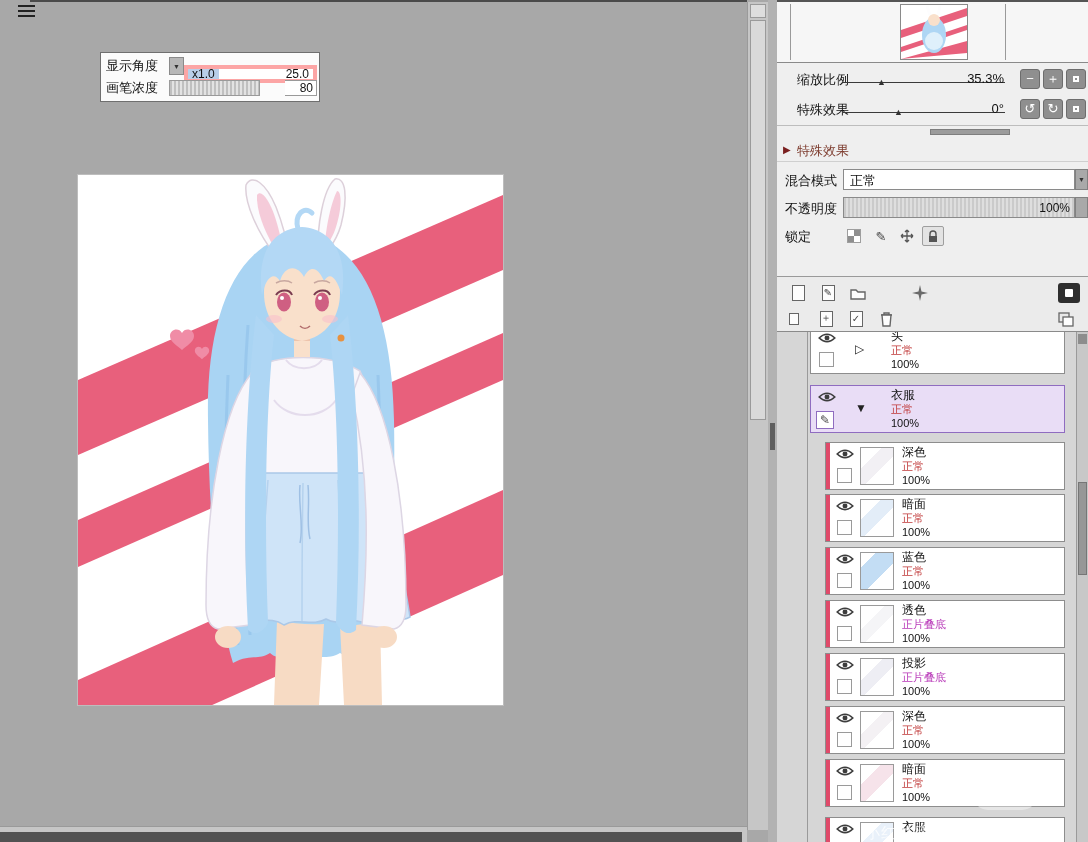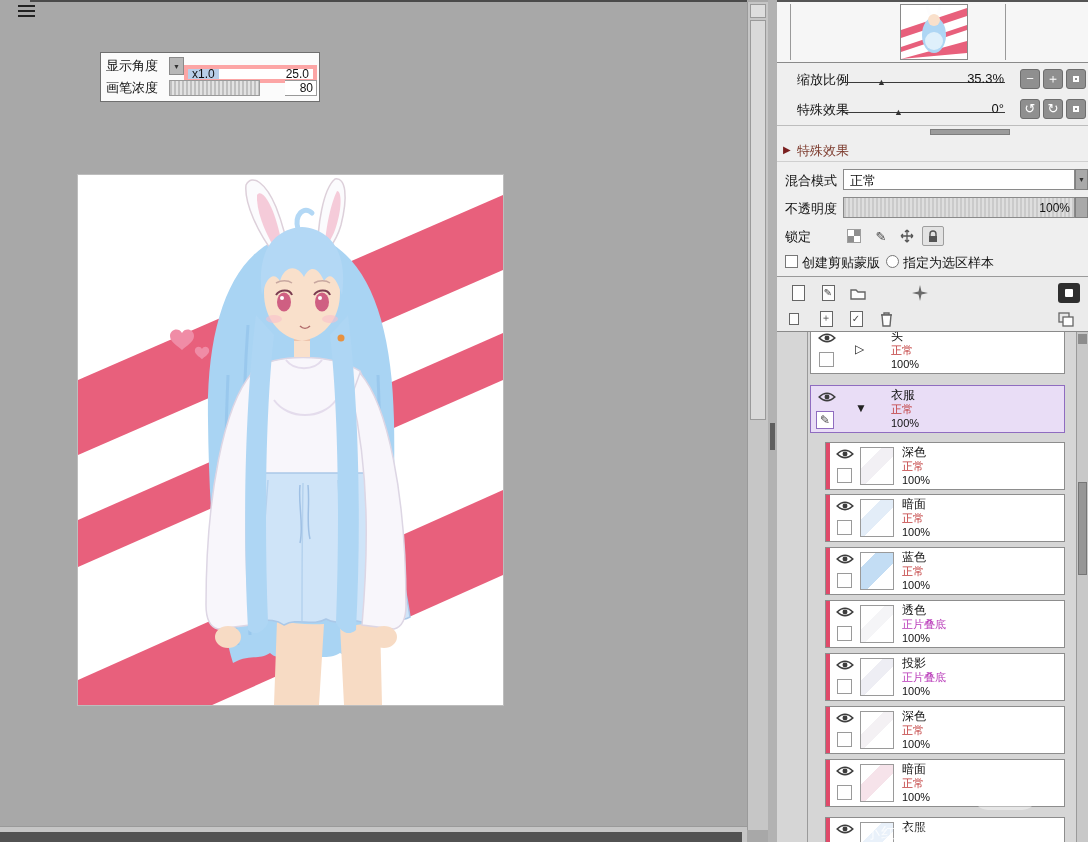--- a/index.html
+++ b/index.html
@@ -303,26 +303,20 @@
           </svg>
       </span>
       <span class="lock-icon lock-btn" style="left:145px">
         <svg width="12" height="13" viewBox="0 0 12 13">
             <path d="M3,6 V4 a3,3 0 0 1 6,0 V6" fill="none" stroke="#555" stroke-width="1.4"></path>
             <rect x="2" y="6" width="8" height="6" fill="#555"></rect>
           </svg>
       </span>
     </div>
 
-    <div class="prop-row" id="clip-row">
-      <span class="check-box"></span>
-      <span class="cr-label" style="left:25px">创建剪贴蒙版</span>
-      <span class="radio-circ"></span>
-      <span class="cr-label" style="left:126px">指定为选区样本</span>
-    </div>
 
     <div id="layer-toolbar">
       <span class="tb-icon" style="left:10px; top:6px">
           <span class="doc-shape"></span>
         </span>
       <span class="tb-icon" style="left:40px; top:6px">
           <span class="doc-shape">
             <span class="doc-glyph">✎</span>
           </span>
         </span>

